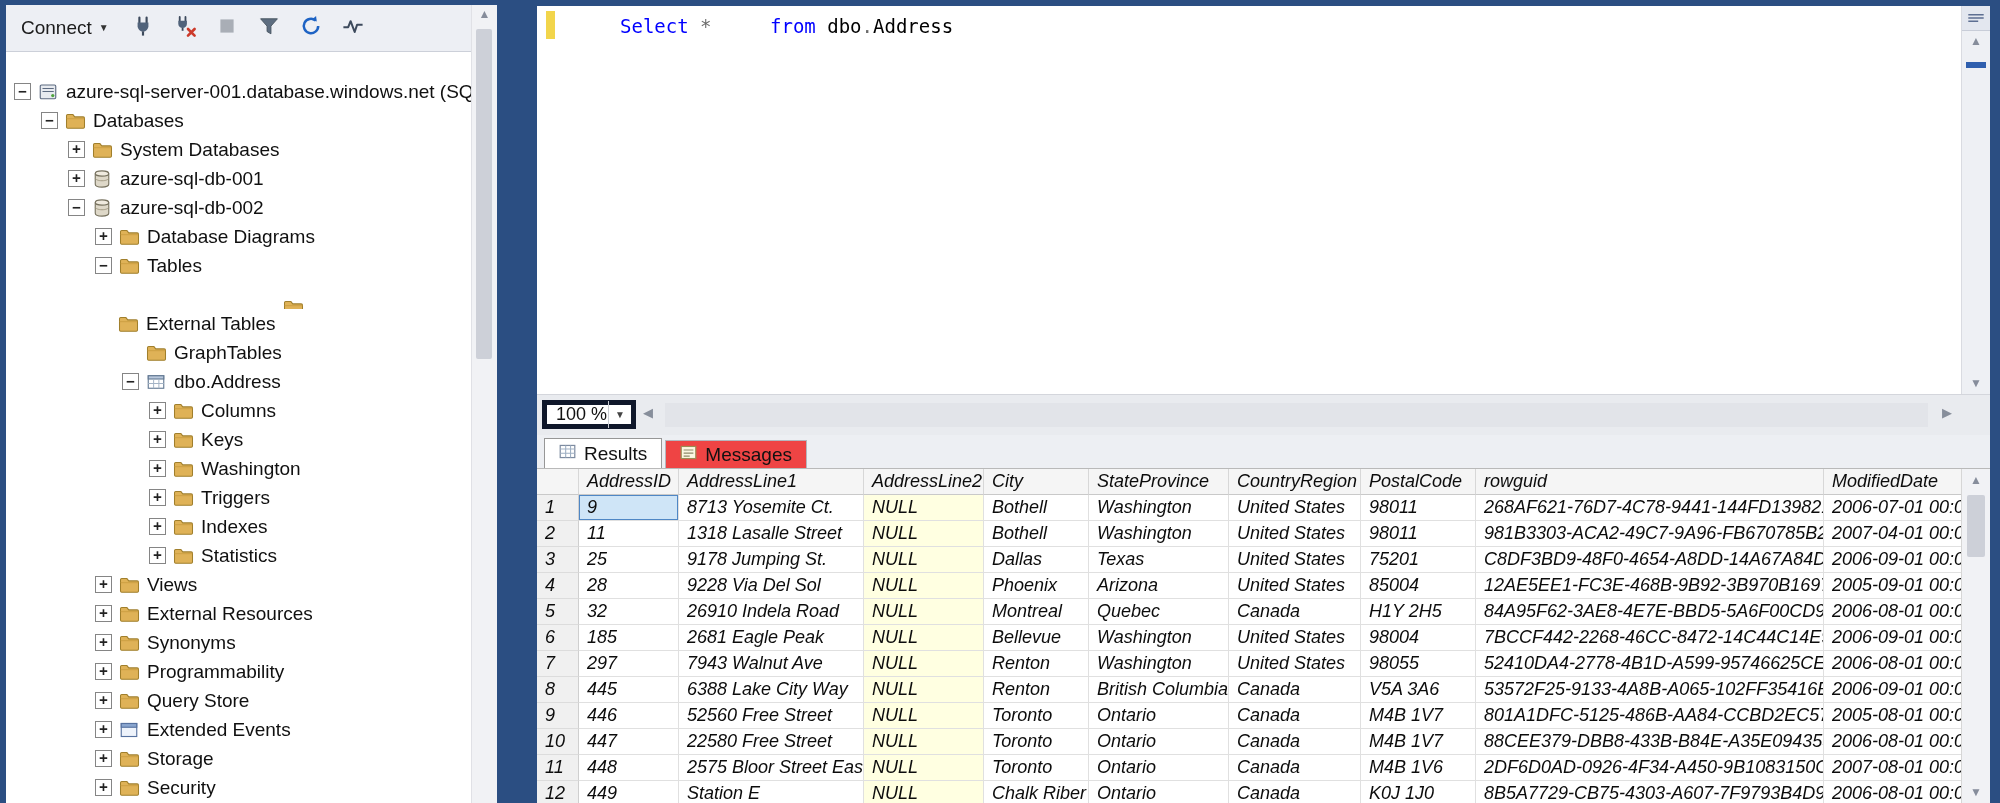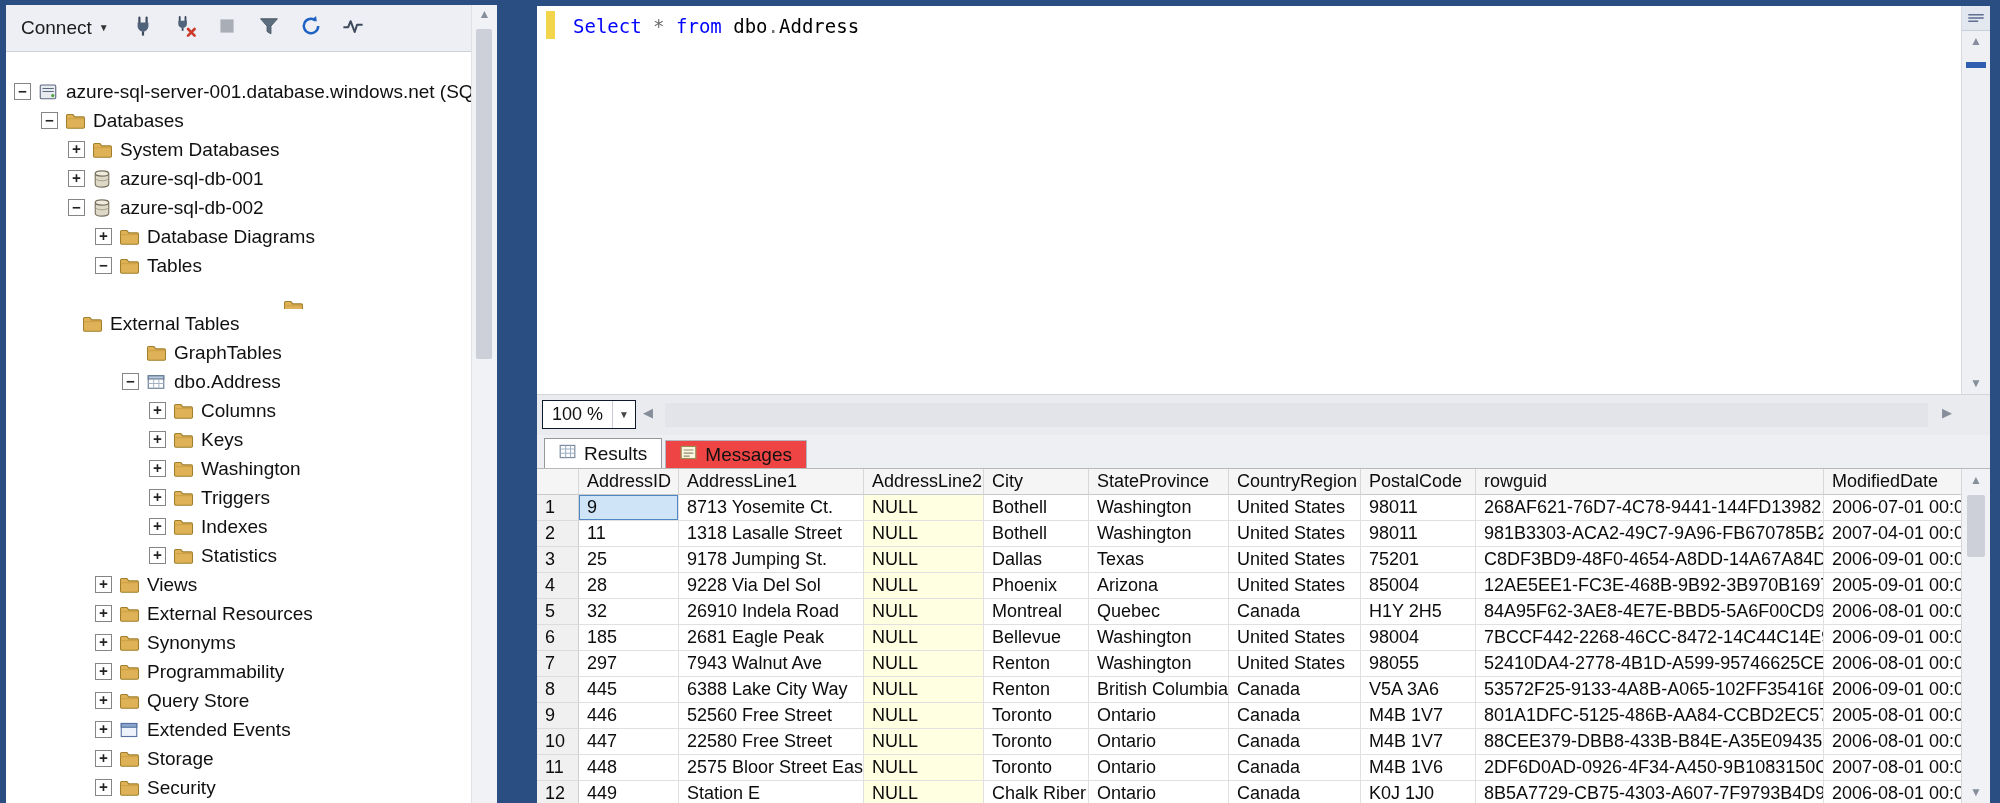--- a/index.html
+++ b/index.html
@@ -23,46 +23,46 @@
   .oe-scrollbar .sb-up{position:absolute;top:2px;left:0;width:100%;text-align:center;font-size:12px;color:#868d9b;}
   .oe-scrollbar .sb-thumb{position:absolute;top:24px;left:4px;width:16px;height:330px;background:#cdd0d8;border-radius:2px;}
 
   
   .right-panel{position:absolute;left:537px;top:6px;right:10px;bottom:0;display:flex;flex-direction:column;background:#fff;}
 
   
   .editor{flex:0 0 388px;position:relative;background:#fff;overflow:hidden;}
   .mod-bar{position:absolute;left:9px;top:5px;width:9px;height:28px;background:#f2d54b;}
   .code-line{position:absolute;left:36px;top:7px;font:19px/26px "DejaVu Sans Mono",monospace;white-space:pre;}
-  .tok-keyword{color:#0000ff;} .tok-operator{color:#6b6b6b;} .tok-identifier{color:#000;} .tok-plain{color:#000;}
+  .tok-keyword{color:#0000ff;margin-left:47px;} .tok-operator{color:#6b6b6b;} .tok-identifier{color:#000;} .tok-plain{color:#000;}
   .ed-vscroll{position:absolute;right:0;top:0;bottom:0;width:28px;background:#eef0f4;border-left:1px solid #d9dbe1;}
   .ed-vscroll .grip{position:absolute;top:0;left:0;width:100%;height:24px;background:#e3e7ef;border-bottom:1px solid #c8cdd8;display:flex;align-items:center;justify-content:center;}
   .ed-vscroll .sb-up{position:absolute;top:28px;left:0;width:100%;text-align:center;font-size:12px;color:#868d9b;}
   .ed-vscroll .marker{position:absolute;top:56px;left:4px;width:20px;height:6px;background:#2f5fae;}
   .ed-vscroll .sb-down{position:absolute;bottom:4px;left:0;width:100%;text-align:center;font-size:12px;color:#868d9b;}
 
   
   .hscroll{flex:0 0 40px;position:relative;background:#e9ebef;border-top:1px solid #d4d6dc;}
-  .zoom-box{position:absolute;left:5px;top:5px;width:94px;height:29px;box-sizing:border-box;background:#fff;border:1px solid #0f172a;
+  .zoom-box{position:absolute;left:5px;top:5px;width:94px;height:29px;box-sizing:border-box;background:#fff;border:5px solid #0f172a;
             display:flex;align-items:center;}
   .zoom-box .zlabel{flex:1;padding-left:9px;font-size:18px;color:#111;}
   .zoom-box .zcaret{width:22px;text-align:center;font-size:10px;color:#444;border-left:1px solid #c9ccd2;line-height:27px;}
   .h-left{position:absolute;left:106px;top:10px;font-size:13px;color:#878e9b;}
   .h-track{position:absolute;left:128px;right:62px;top:8px;height:24px;background:#e2e4e9;}
   .h-right{position:absolute;right:38px;top:10px;font-size:13px;color:#878e9b;}
 
   
   .tabbar{flex:0 0 33px;background:#edeff3;display:flex;align-items:flex-end;padding-left:7px;gap:3px;}
   .tab{display:inline-flex;align-items:center;gap:8px;height:30px;padding:0 14px;font-size:19px;color:#111;
        border:1px solid #979797;border-bottom:none;background:#fff;box-sizing:border-box;}
   .tab.inactive{background:#ef4444;border-color:#b4b7be;height:28px;}
 
   
   .grid{flex:1;position:relative;background:#fff;border-top:1px solid #b9b9b9;overflow:hidden;}
-  .grid-header,.grid-row{display:flex;width:1425px;}
+  .grid-header,.grid-row{display:flex;width:1425px;font-style:italic;}
   .gcell{flex:none;height:26px;line-height:25px;box-sizing:border-box;padding:0 8px;font-size:18px;color:#0c0c0c;
          border-right:1px solid #e0e0e0;border-bottom:1px solid #e0e0e0;background:#fff;white-space:nowrap;overflow:hidden;}
   .ghead{background:#f5f5f5;border-right:1px solid #d7d7d7;border-bottom:1px solid #c9c9c9;}
   .rownum{background:#f0f0f0;border-right:1px solid #cfcfcf;border-bottom:1px solid #dcdcdc;}
   .nullcell{background:#ffffe1;}
   .selected{background:#cfe5f7;box-shadow:inset 0 0 0 1px #4f87c5;}
   .gc0{width:42px;} .gc1{width:100px;} .gc2{width:185px;} .gc3{width:120px;} .gc4{width:105px;}
   .gc5{width:140px;} .gc6{width:132px;} .gc7{width:115px;} .gc8{width:348px;} .gc9{width:160px;}
   .grid-vscroll{position:absolute;right:0;top:0;bottom:0;width:28px;background:#f1f2f5;border-left:1px solid #d6d6d6;}
   .grid-vscroll .sb-up{position:absolute;top:4px;left:0;width:100%;text-align:center;font-size:12px;color:#868d9b;}
@@ -197,21 +197,21 @@
         <div class="tree-row" style="padding-left: 116px; flex-direction: column;">
           <span class="expander none"></span>
           <span class="tree-icon">
             <svg viewBox="0 0 16 14" width="21" height="18">
               <path d="M1 3c0-.6.4-1 1-1h4l1.4 1.8H14c.6 0 1 .4 1 1v6.8c0 .6-.4 1-1 1H2c-.6 0-1-.4-1-1z" fill="#dfb257" stroke="#a07f2c" stroke-width=".8"></path>
               <path d="M1 5.2h14" stroke="#c89b3f" stroke-width=".6"></path>
             </svg>
           </span>
           <span class="tree-label">System Tables</span>
         </div>
-        <div class="tree-row" style="padding-left: 52px;">
+        <div class="tree-row" style="padding-left: 88px;">
           <span class="expander none"></span>
           <span class="tree-icon">
             <svg viewBox="0 0 16 14" width="21" height="18">
               <path d="M1 3c0-.6.4-1 1-1h4l1.4 1.8H14c.6 0 1 .4 1 1v6.8c0 .6-.4 1-1 1H2c-.6 0-1-.4-1-1z" fill="#dfb257" stroke="#a07f2c" stroke-width=".8"></path>
               <path d="M1 5.2h14" stroke="#c89b3f" stroke-width=".6"></path>
             </svg>
           </span>
           <span class="tree-label">External Tables</span>
         </div>
         <div class="tree-row" style="padding-left: 116px;">

